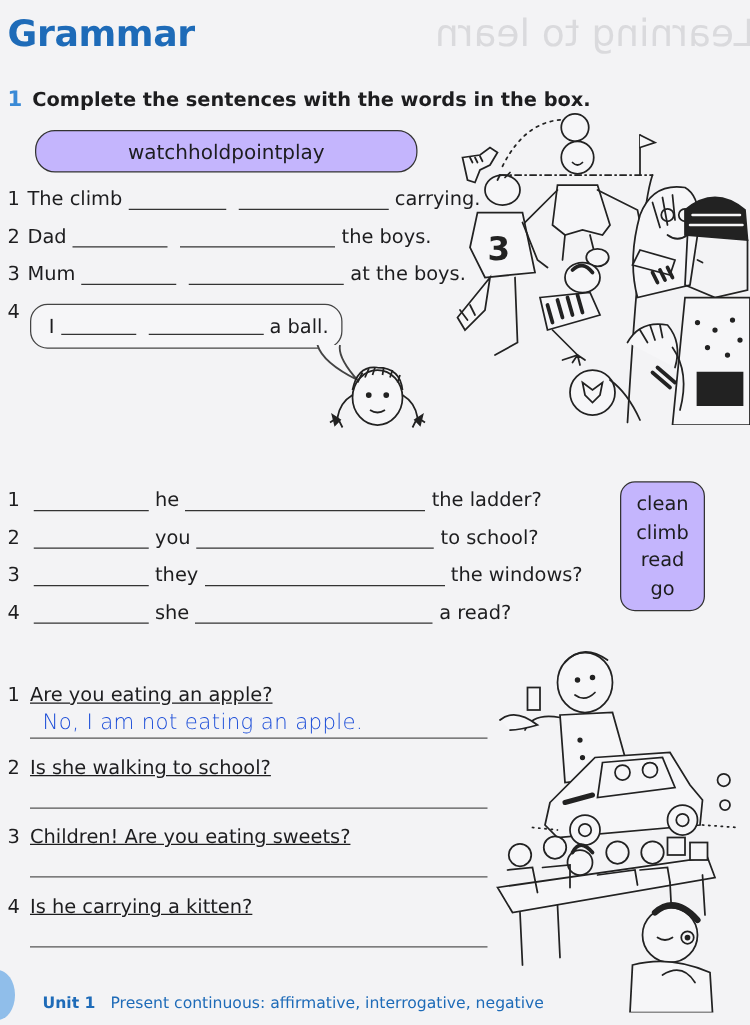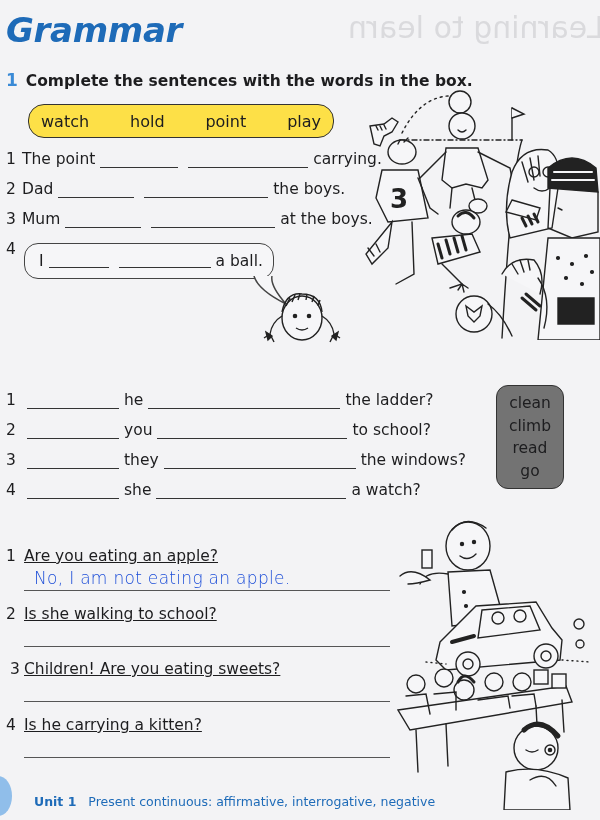--- a/index.html
+++ b/index.html
@@ -14,59 +14,58 @@
 
     
     .ghost {
       position: absolute; color: #d9d9dc; font-family: "DejaVu Sans", sans-serif;
       transform: scaleX(-1); white-space: nowrap; pointer-events: none;
     }
     .ghost-title { left: 348px; top: 10px; font-size: 30px; font-weight: 400; color: #dadadd; }
 
     .title {
       position: absolute; left: 6px; top: 10px;
-      font-size: 34px; font-weight: 700; color: #1e6bb8;
+      font-size: 29px; font-weight: 700; color: #1e6bb8;
       letter-spacing: -0.3px;
-      font-style: italic;
     }
 
     .section-head {
       position: absolute; left: 6px;
       font-size: 15.5px; font-weight: 700; color: #1d1d1f;
       white-space: nowrap;
     }
     .section-head .num { color: #3a8ad6; margin-right: 8px; font-size: 17px; }
     .section-head i { font-style: italic; }
 
     .word-box {
       position: absolute; left: 28px; top: 104px; width: 306px; height: 34px;
       border: 1.5px solid #333; border-radius: 16px;
-      display: flex; align-items: center; justify-content: space-between;
-      padding: 0 12px; font-size: 16px; background: #fde047;
+      display: flex; align-items: center; justify-content: center;
+      padding: 0 12px; font-size: 16px; background: #c4b5fd;
     }
 
     .row {
       position: absolute; left: 6px; font-size: 15.5px; white-space: nowrap;
       display: flex; align-items: flex-end;
     }
     .row .n { width: 16px; display: inline-block; }
     .blank {
       display: inline-block; border-bottom: 1px solid #333; height: 14px;
       margin: 0 5px; vertical-align: baseline;
     }
 
     .bubble {
       position: absolute; left: 24px; top: 243px; width: 250px; height: 36px;
       border: 1.5px solid #444; border-radius: 14px; background: #f6f6f8;
       display: flex; align-items: center; padding-left: 14px; font-size: 15.5px;
     }
 
     .side-box {
       position: absolute; left: 496px; top: 385px; width: 68px; height: 104px;
-      border: 1.5px solid #333; border-radius: 12px; background: #737373;
+      border: 1.5px solid #333; border-radius: 12px; background: #c4b5fd;
       display: flex; flex-direction: column; align-items: center; justify-content: space-evenly;
       font-size: 15.5px; padding: 4px 0;
     }
 
     .q { position: absolute; left: 6px; font-size: 15.5px; white-space: nowrap; text-decoration: underline; }
     .ans-line { position: absolute; left: 24px; width: 366px; border-bottom: 1px solid #555; }
     .handwriting {
       position: absolute; left: 34px; top: 568px;
       font-family: "DejaVu Sans", sans-serif; font-size: 17px; color: #1d4ed8;
       letter-spacing: 0.3px; font-weight: 300;
@@ -100,21 +99,21 @@
 
   <div class="word-box">
     <span>watch</span>
     <span>hold</span>
     <span>point</span>
     <span>play</span>
   </div>
 
   <div class="row" style="top:150px;">
     <span class="n">1</span>
-    <span>The point</span>
+    <span>The climb</span>
     <span class="blank" style="width:78px;"></span>
     <span class="blank" style="width:120px;"></span>
     <span>carrying.</span>
   </div>
   <div class="row" style="top:180px;">
     <span class="n">2</span>
     <span>Dad</span>
     <span class="blank" style="width:76px;"></span>
     <span class="blank" style="width:124px;"></span>
     <span>the boys.</span>
@@ -242,21 +241,21 @@
     <span class="blank" style="width:92px;"></span>
     <span>they</span>
     <span class="blank" style="width:192px;"></span>
     <span>the windows?</span>
   </div>
   <div class="row" style="top:481px;">
     <span class="n">4</span>
     <span class="blank" style="width:92px;"></span>
     <span>she</span>
     <span class="blank" style="width:190px;"></span>
-    <span>a watch?</span>
+    <span>a read?</span>
   </div>
 
   <div class="side-box">
     <span>clean</span>
     <span>climb</span>
     <span>read</span>
     <span>go</span>
   </div>
 
 
@@ -264,21 +263,21 @@
     <span class="n" style="display:inline-block;width:18px;">1</span><span>Are you eating an apple?</span>
   </div>
   <div class="handwriting">No, I am not eating an apple.</div>
   <div class="ans-line" style="top:590px;"></div>
 
   <div class="q" style="top:605px;">
     <span class="n" style="display:inline-block;width:18px;">2</span><span>Is she walking to school?</span>
   </div>
   <div class="ans-line" style="top:646px;"></div>
 
-  <div class="q" style="top:660px;text-align:center;">
+  <div class="q" style="top:660px;">
     <span class="n" style="display:inline-block;width:18px;">3</span><span>Children! Are you eating sweets?</span>
   </div>
   <div class="ans-line" style="top:701px;"></div>
 
   <div class="q" style="top:716px;">
     <span class="n" style="display:inline-block;width:18px;">4</span><span>Is he carrying a kitten?</span>
   </div>
   <div class="ans-line" style="top:757px;"></div>
 
   <svg class="illus" style="left:386px;top:510px;" width="214" height="300">

